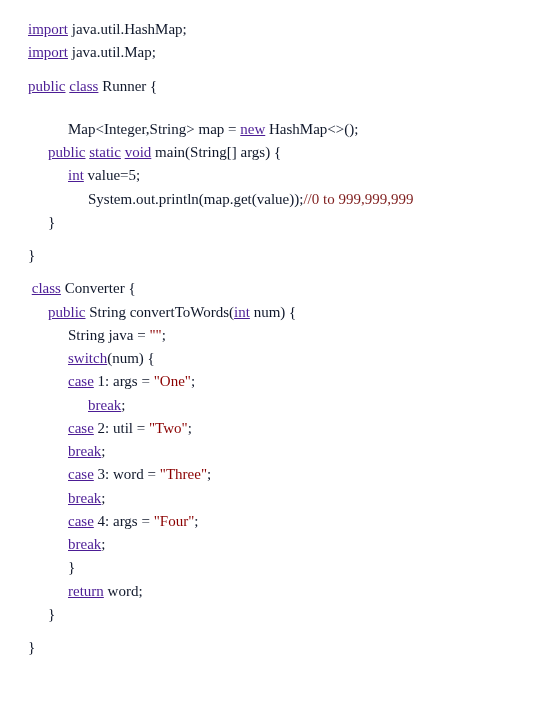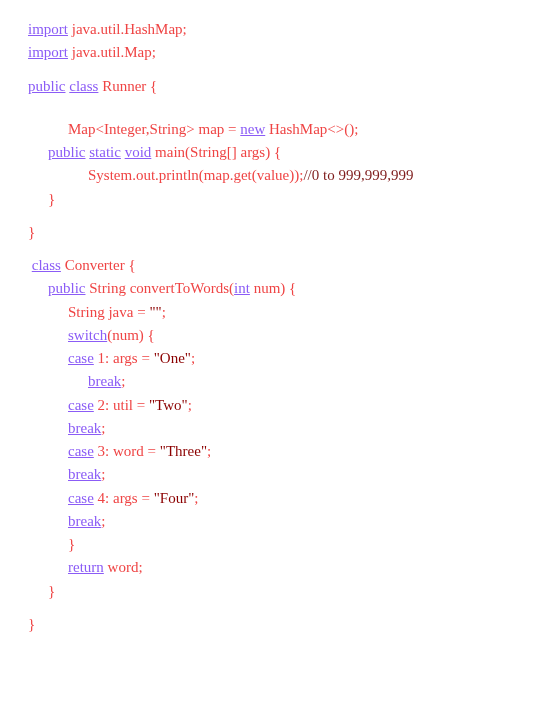--- a/index.html
+++ b/index.html
@@ -22,26 +22,26 @@
       padding: 18px 28px;
       line-height: 1.55;
     }
 
     .code-line {
       white-space: pre;
       display: block;
     }
 
     .kw {
-      color: #8b5cf6;
+      color: #4c1d95;
       text-decoration: underline;
     }
 
     .normal {
-      color: #ef4444;
+      color: #0f172a;
     }
 
     .comment {
       color: #7f1d1d;
     }
 
     .string {
       color: #8B0000;
     }
 
@@ -74,20 +74,21 @@
   <div class="code-line"><span class="kw">public</span><span class="normal"> </span><span class="kw">class</span><span class="normal"> Runner {</span></div>
 
   <span class="blank"></span>
   <span class="blank"></span>
 
   <div class="code-line indent2"><span class="normal">Map&lt;Integer,String&gt; map = </span><span class="kw">new</span><span class="normal"> HashMap&lt;&gt;();</span></div>
 
   <div class="code-line indent1"><span class="kw">public</span><span class="normal"> </span><span class="kw">static</span><span class="normal"> </span><span class="kw">void</span><span class="normal"> main(String[] args) {</span></div>
 
 
+  <div class="code-line indent2"><span class="kw">int</span><span class="normal"> value=5;</span></div>
 
 
   <div class="code-line indent3"><span class="normal">System.out.println(map.get(value));</span><span class="comment">//0 to 999,999,999</span></div>
 
   <div class="code-line indent1"><span class="normal">}</span></div>
 
   <span class="blank"></span>
 
   <div class="code-line"><span class="normal">}</span></div>
 

